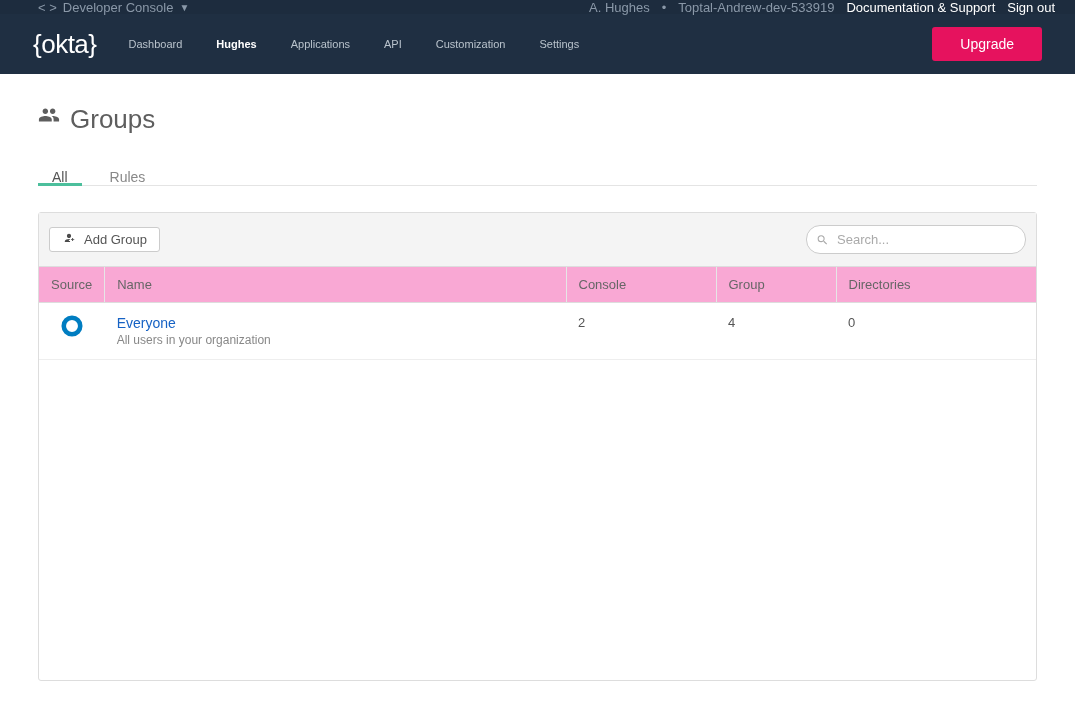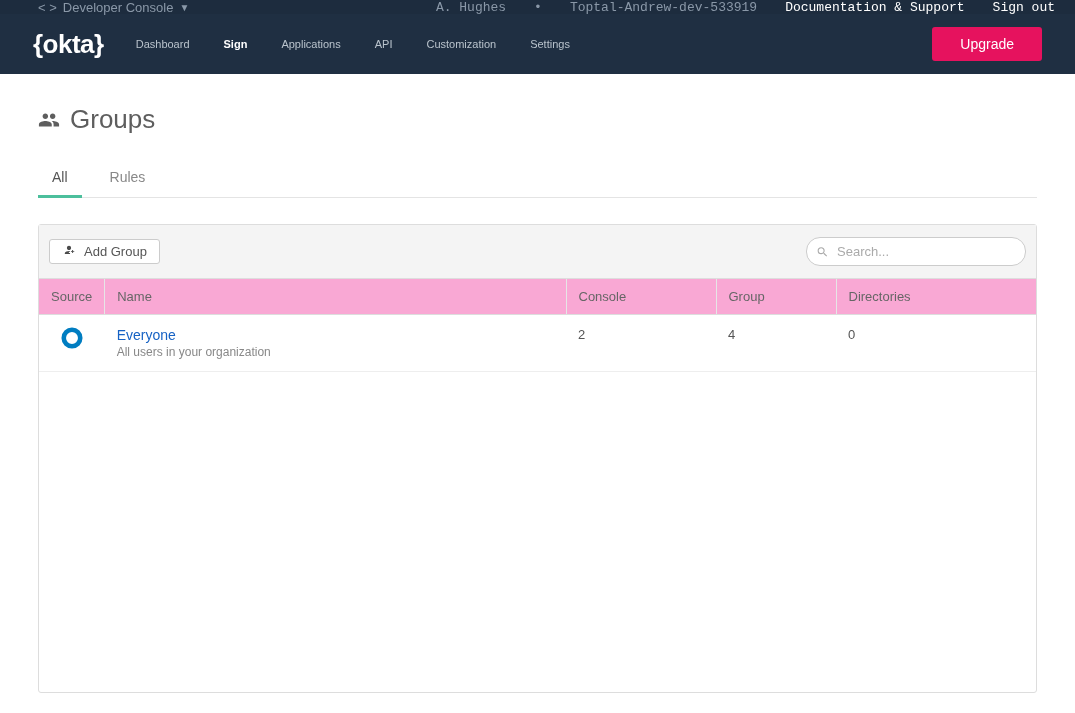--- a/index.html
+++ b/index.html
@@ -1,39 +1,39 @@
 <!DOCTYPE html>
 <html><head>
 <meta charset="utf-8">
 <style>
   * { box-sizing: border-box; margin: 0; padding: 0; }
   body { font-family: -apple-system, BlinkMacSystemFont, "Segoe UI", Helvetica, Arial, sans-serif; background: #fff; color: #5e5e5e; width: 1075px; }
   
   .topbar { background: #1d2c3e; height: 14px; display: flex; align-items: center; justify-content: space-between; padding: 0 20px 0 38px; color: #8a98a8; font-size: 13px; }
   .topbar-left { display: flex; align-items: center; gap: 8px; }
-  .topbar-right { display: flex; align-items: flex-end; gap: 28px; font-family: Liberation Mono, monospace; }
+  .topbar-right { display: flex; align-items: flex-end; gap: 12px; }
   .topbar a { color: #fff; cursor: pointer; }
   .topbar .muted { color: #8a98a8; }
   .console-link { color: #8a98a8; display:flex; align-items:center; gap:6px;}
   .chev-down { font-size:10px; }
 
   .navbar { background: #1f2f42; height: 60px; display: flex; align-items: center; padding: 0 33px; }
-  .logo { color: #fff; font-size: 26px; font-weight: 700; letter-spacing: -0.5px; margin-right: 32px; font-family: Arial, sans-serif; }
+  .logo { color: #fff; font-size: 26px; font-weight: 400; letter-spacing: -0.5px; margin-right: 32px; font-family: Arial, sans-serif; }
   .nav-items { display: flex; gap: 34px; flex: 1; }
   .nav-item { color: #b9c3cc; font-size: 11px; cursor: pointer; }
   .nav-item.active { color: #fff; font-weight: 600; }
   .upgrade-btn { background: #e6125e; color: #fff; border: none; border-radius: 3px; padding: 9px 28px; font-size: 14px; font-weight: 500; cursor: pointer; }
 
   .content { padding: 30px 38px; }
-  .page-title-row { display: flex; align-items: flex-end; gap: 10px; margin-bottom: 28px; }
+  .page-title-row { display: flex; align-items: flex-start; gap: 10px; margin-bottom: 28px; }
   .page-title { font-size: 26px; font-weight: 400; color: #5e5e5e; }
   .users-icon svg { width: 22px; height: 22px; fill: #5e5e5e; }
 
   .tabs { display: flex; gap: 42px; border-bottom: 1px solid #e4e4e4; padding-left: 14px; margin-bottom: 26px; }
-  .tab { font-size: 14px; color: #888; padding: 6px 0 12px; cursor: pointer; position: relative; }
+  .tab { font-size: 14px; color: #888; padding: 6px 0 0; cursor: pointer; position: relative; }
   .tab.active { color: #555; }
   .tab.active::after { content: ""; position: absolute; left: -14px; right: -14px; bottom: -1px; height: 3px; background: #4cbf9c; }
 
   .panel { border: 1px solid #ddd; border-radius: 3px; background: #fff; }
   .panel-toolbar { background: #f4f4f4; padding: 12px 10px; display: flex; align-items: center; justify-content: space-between; border-bottom: 1px solid #ddd; }
   .add-group-btn { background: #fff; border: 1px solid #ccc; border-radius: 3px; padding: 3px 12px; font-size: 13px; color: #555; cursor: pointer; display: inline-flex; align-items: center; gap: 8px; }
   .add-group-btn svg { width: 14px; height: 14px; fill:#4b4b4b;}
   .search-wrap { position: relative; width: 220px; }
   .search-input { width: 100%; border: 1px solid #ccc; border-radius: 14px; padding: 6px 12px 6px 30px; font-size: 13px; color: #555; outline: none; }
   .search-input::placeholder { color: #aaa; }
@@ -70,21 +70,21 @@
     <span class="muted">Toptal-Andrew-dev-533919</span>
     <a>Documentation &amp; Support</a>
     <a>Sign out</a>
   </div>
 </div>
 
 <div class="navbar">
   <div class="logo">{okta}</div>
   <div class="nav-items">
     <span class="nav-item">Dashboard</span>
-    <span class="nav-item active">Sign</span>
+    <span class="nav-item active">Hughes</span>
     <span class="nav-item">Applications</span>
     <span class="nav-item">API</span>
     <span class="nav-item">Customization</span>
     <span class="nav-item">Settings</span>
   </div>
   <button class="upgrade-btn">Upgrade</button>
 </div>
 
 <div class="content">
 

